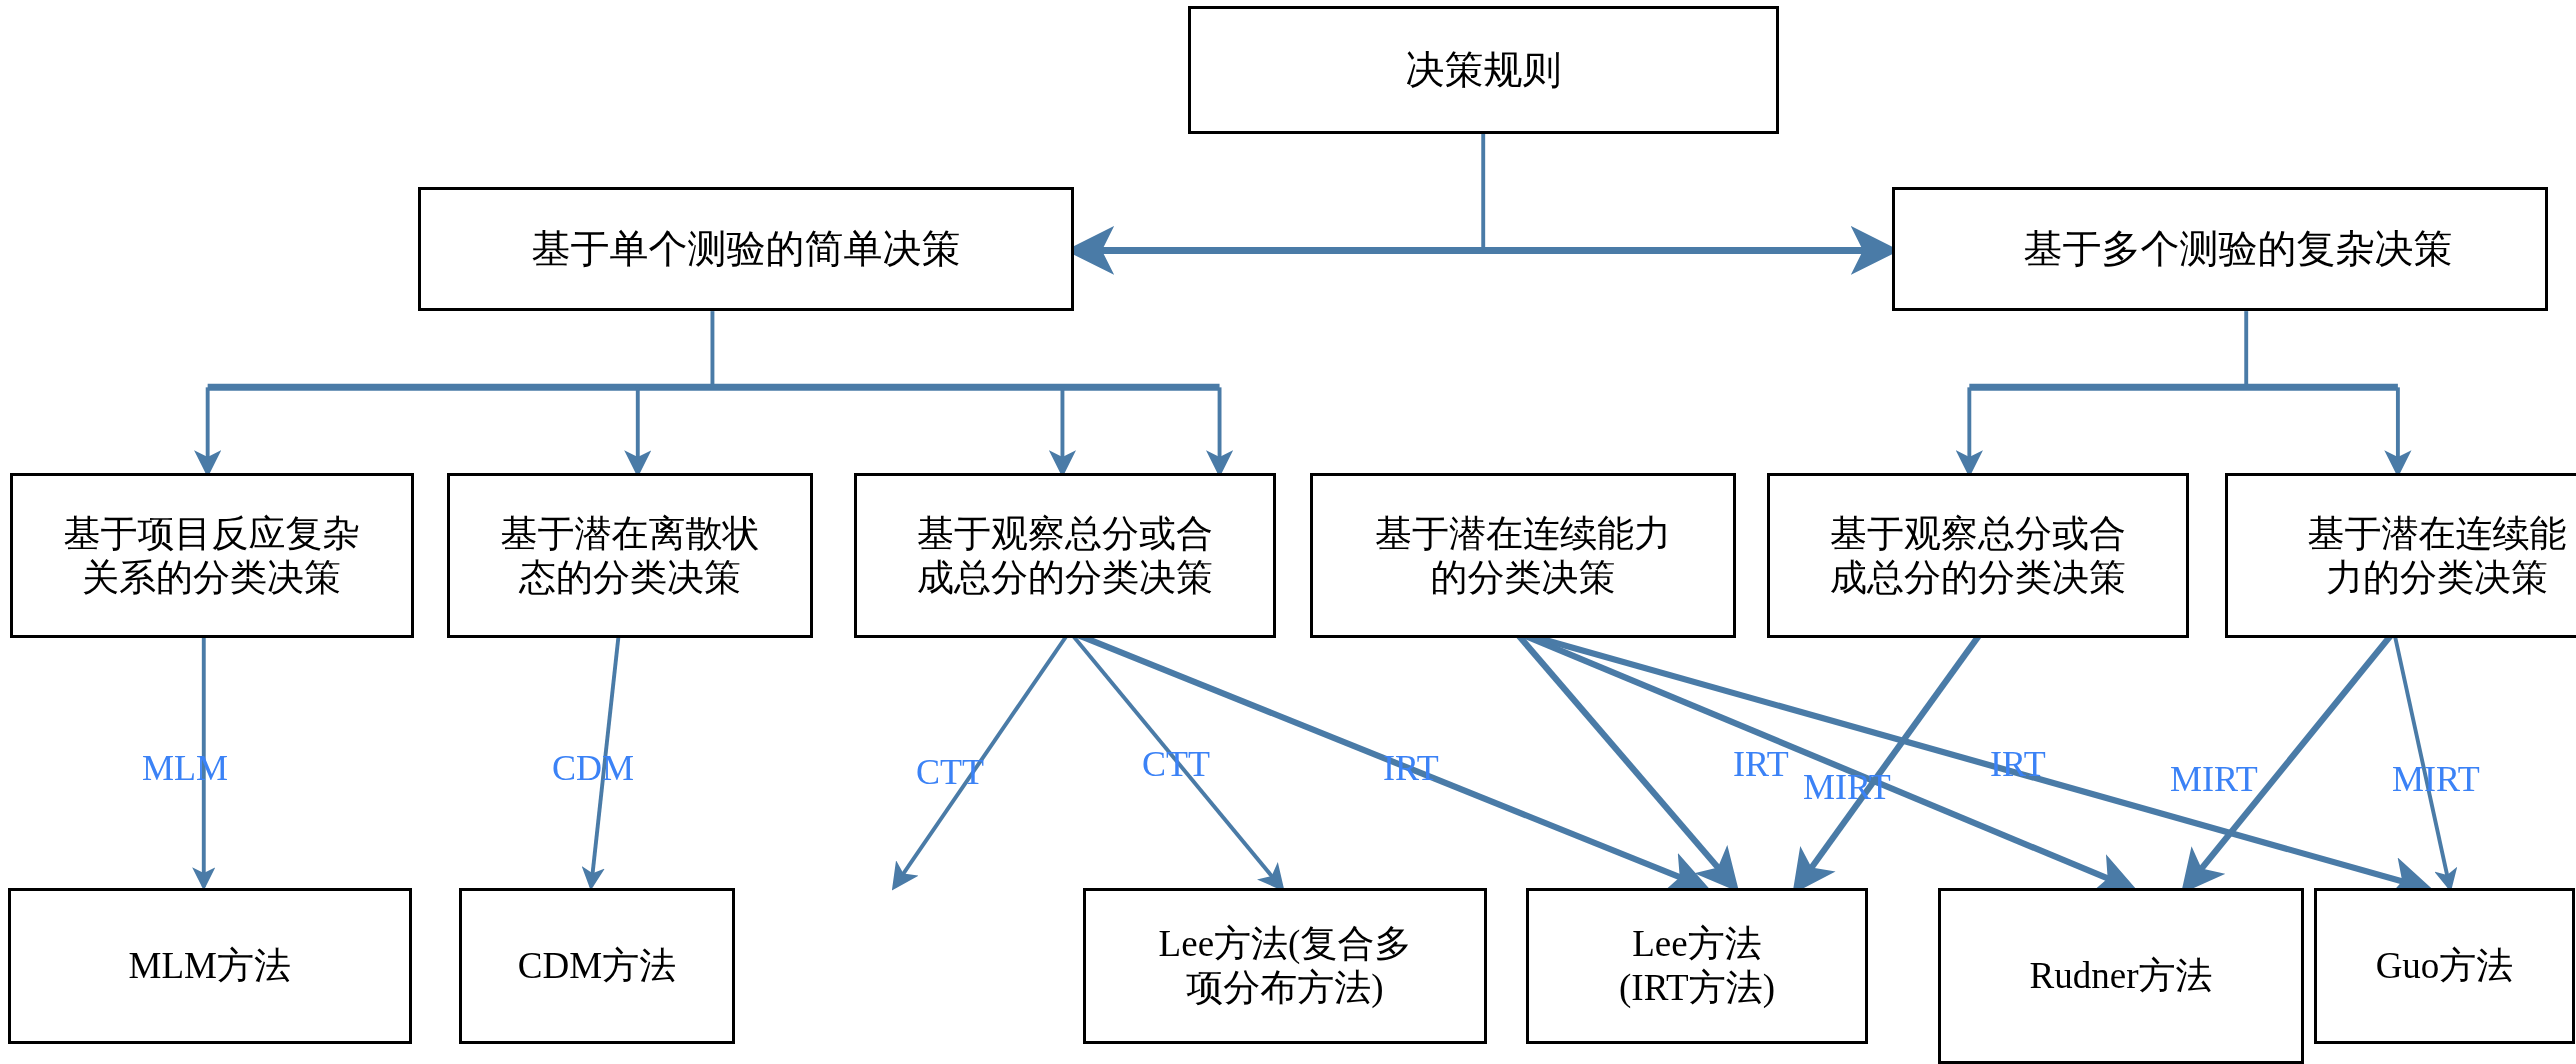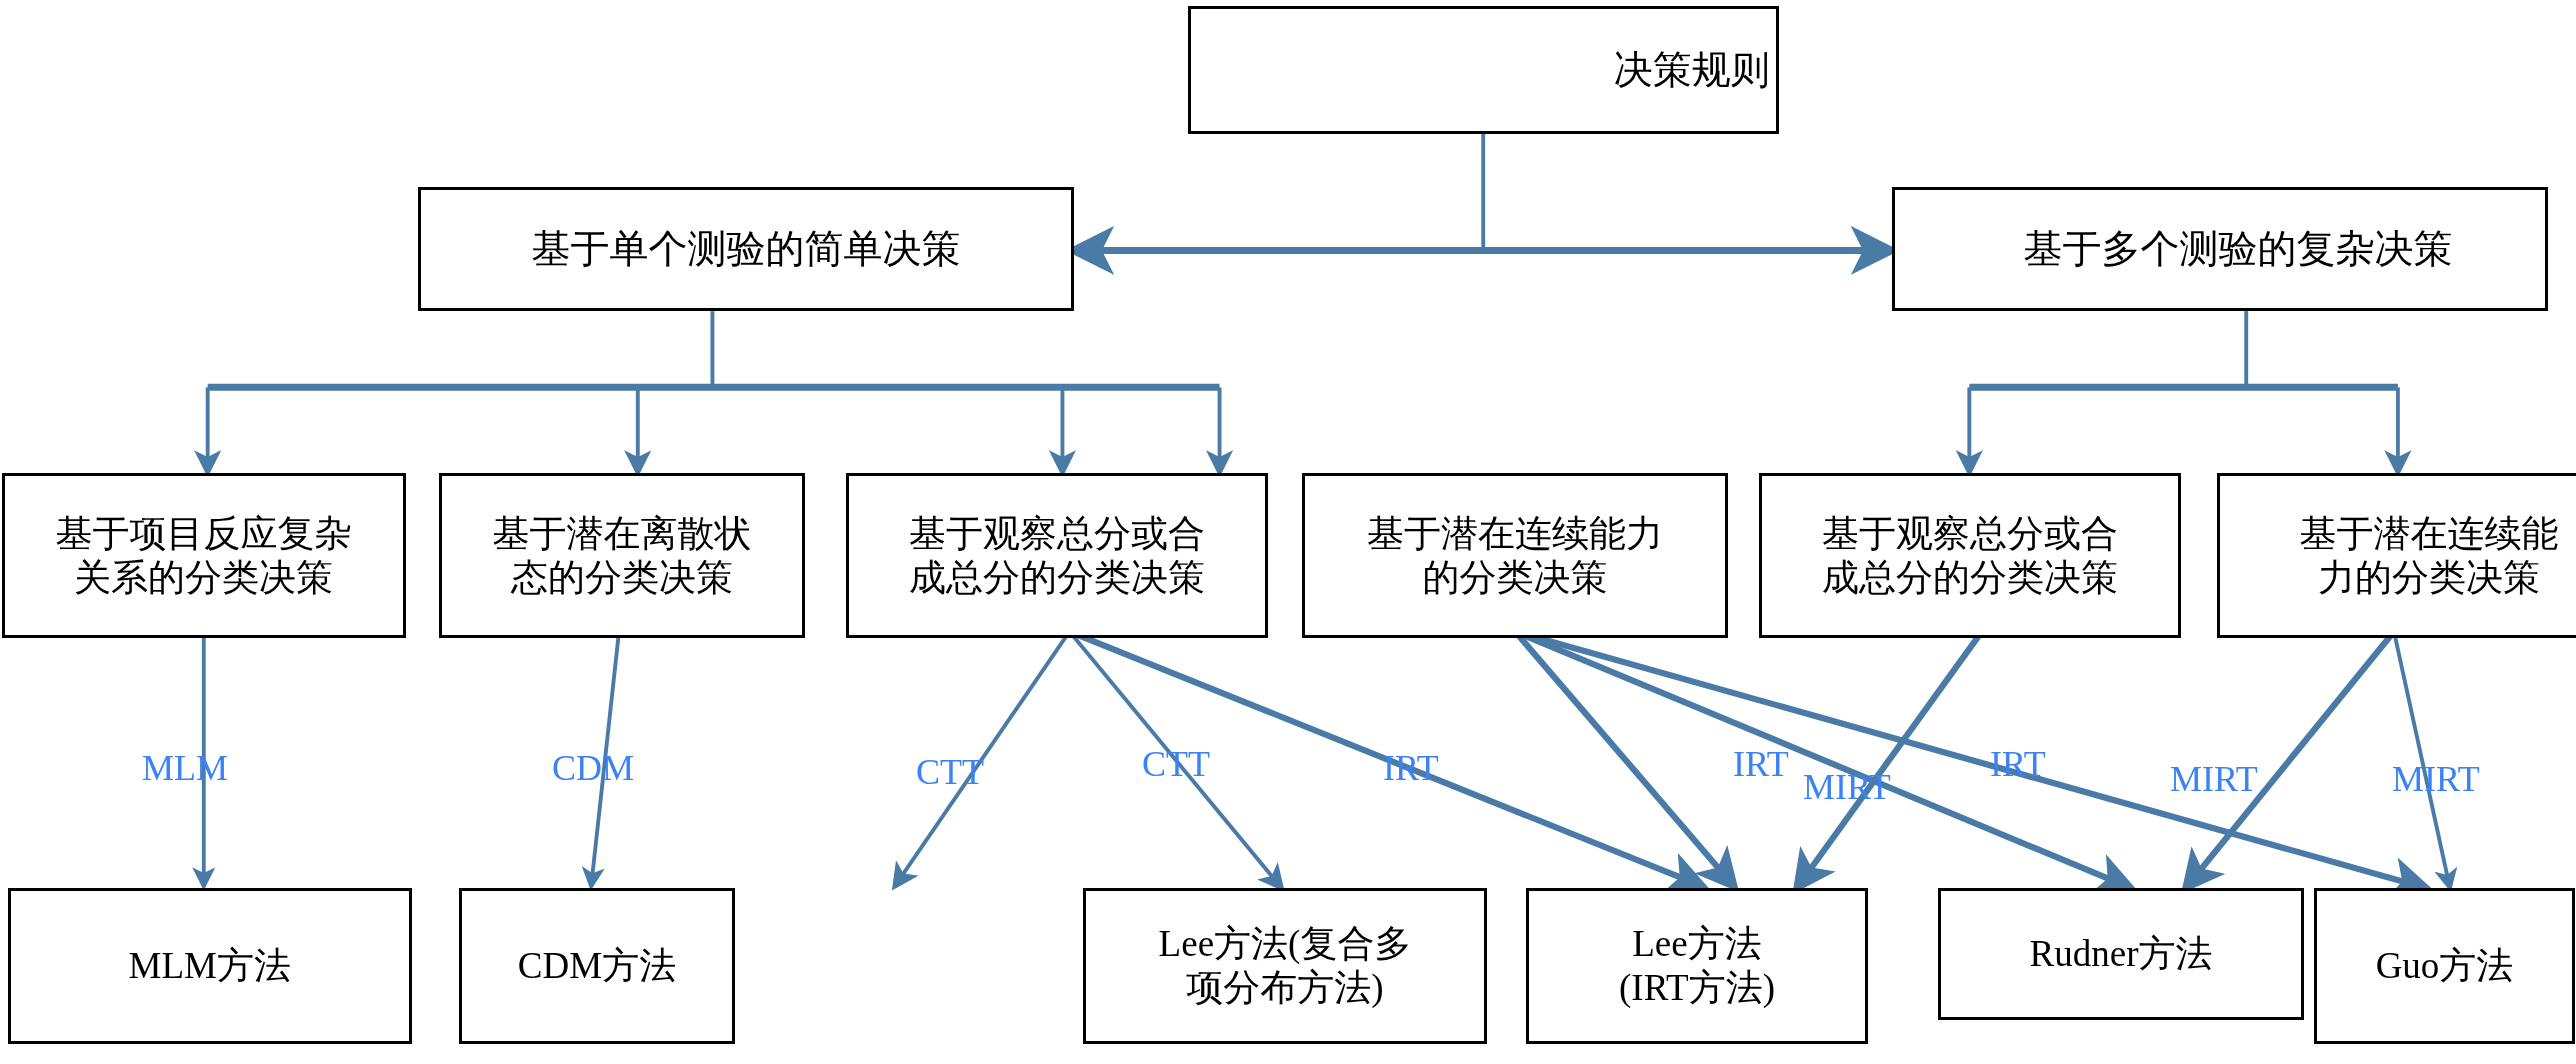--- a/index.html
+++ b/index.html
@@ -36,21 +36,21 @@
     line-height: 1.18;
     z-index: 3;
   }
   .node-label {
     display: block;
     padding: 0 6.2px;
     white-space: pre-line;
   }
   .lvl1 { font-size: 39px; }
   .lvl2 { font-size: 39px; }
-  .lvl3 { font-size: 37px; }
+  .lvl3 { font-size: 37px; margin-left: 8px; }
   .leaf { font-size: 37px; }
   .edge-label {
     position: absolute;
     color: #3b82f6;
     font-size: 36px;
     white-space: nowrap;
     z-index: 4;
     font-family: "Liberation Serif", "DejaVu Serif", serif;
   }
 </style>
@@ -99,21 +99,21 @@
       <path d="M 1948 812 L 2740 1142" stroke-width="8" marker-end="url(#arrow)"></path>
       <path d="M 1948 812 L 3120 1142" stroke-width="8" marker-end="url(#arrow)"></path>
 
       <path d="M 2548 812 L 2310 1142" stroke-width="8" marker-end="url(#arrow)"></path>
 
       <path d="M 3078 812 L 2810 1142" stroke-width="8" marker-end="url(#arrow)"></path>
       <path d="M 3078 812 L 3150 1142" stroke-width="5" marker-end="url(#arrow-sm)"></path>
     </g>
   </svg>
 
-  <div class="node lvl1" style="left:1188px; top:6.2px; width:591px; height:128px;justify-content:flex-end;">
+  <div class="node lvl1" style="left:1188px; top:6.2px; width:591px; height:128px;">
     <span class="node-label">决策规则</span>
   </div>
 
   <div class="node lvl2" style="left:418px; top:187px; width:656px; height:124px;">
     <span class="node-label">基于单个测验的简单决策</span>
   </div>
 
   <div class="node lvl2" style="left:1892px; top:187px; width:656px; height:124px;padding-left:36px;">
     <span class="node-label">基于多个测验的复杂决策</span>
   </div>
@@ -160,21 +160,21 @@
   <div class="node leaf" style="left:1083px; top:888px; width:404px; height:156px;">
     <span class="node-label">Lee方法(复合多
 项分布方法)</span>
   </div>
 
   <div class="node leaf" style="left:1526px; top:888px; width:342px; height:156px;">
     <span class="node-label">Lee方法
 (IRT方法)</span>
   </div>
 
-  <div class="node leaf" style="left:1938px; top:888px; width:366px; height:132px;align-items:center;">
+  <div class="node leaf" style="left:1938px; top:888px; width:366px; height:176px;align-items:center;">
     <span class="node-label">Rudner方法</span>
   </div>
 
   <div class="node leaf" style="left:2314px; top:888px; width:261px; height:156px;">
     <span class="node-label">Guo方法</span>
   </div>
 
   <div class="edge-label" style="left:142px; top:747px;">MLM</div>
 
   <div class="edge-label" style="left:552px; top:747px;">CDM</div>

